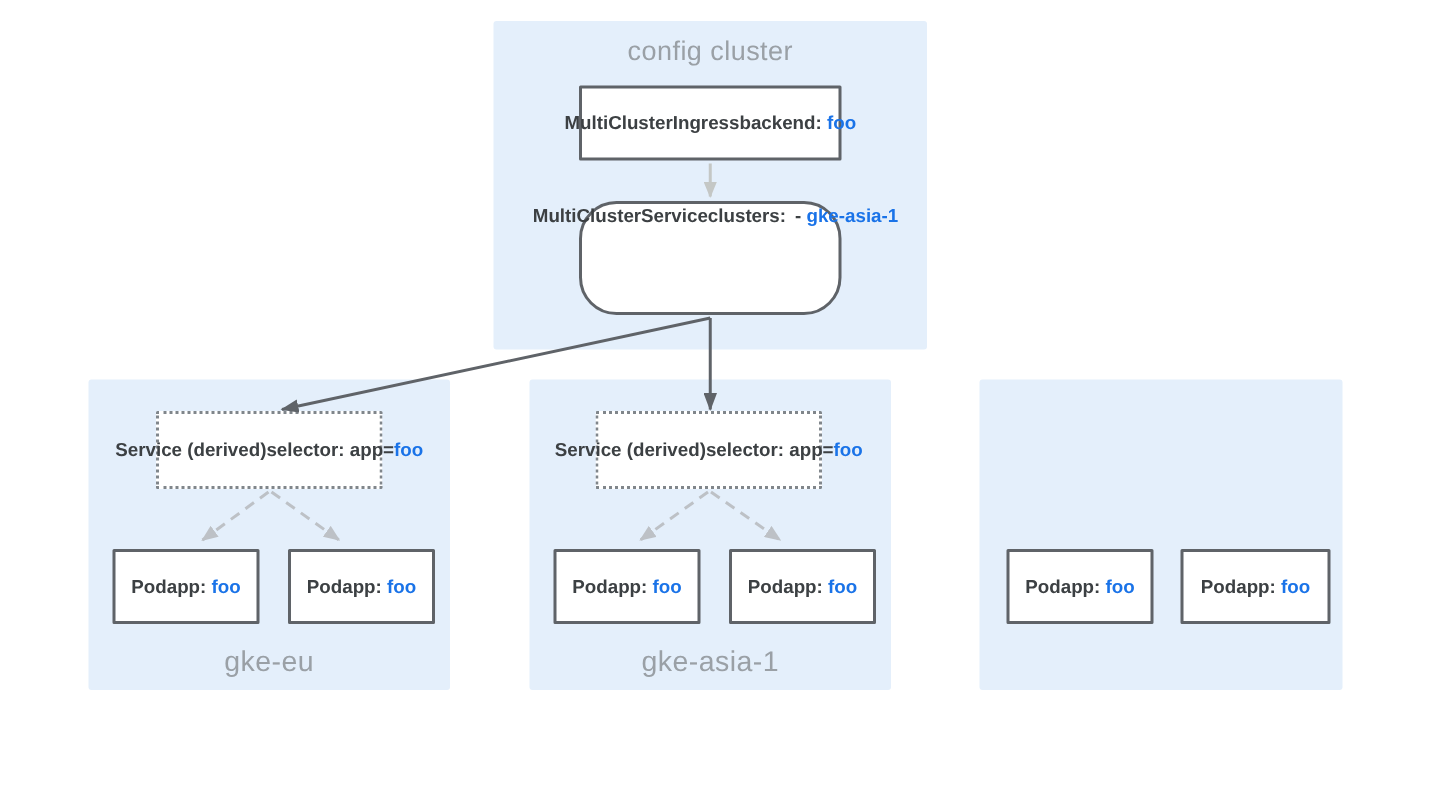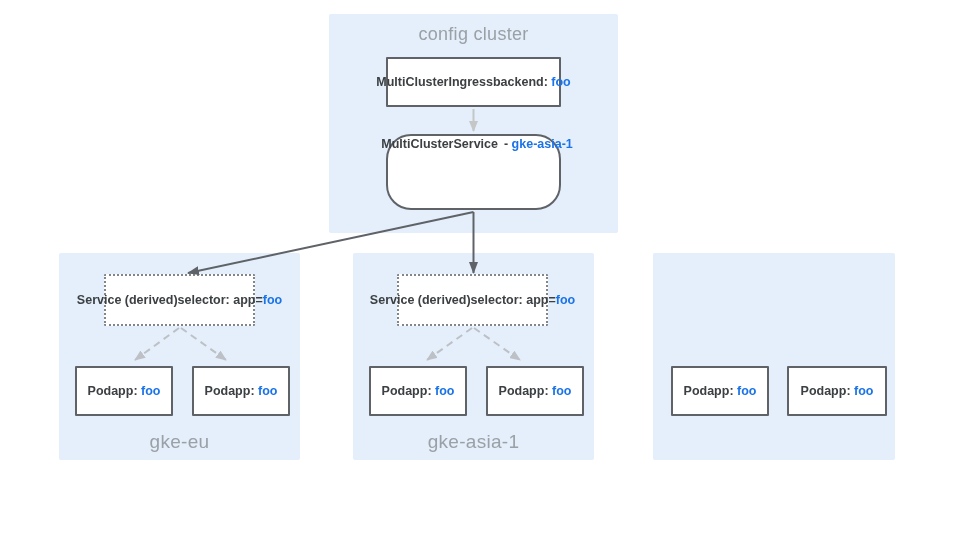--- a/index.html
+++ b/index.html
@@ -56,20 +56,21 @@
   <div class="panel" style="left:329px;top:14px;width:289px;height:219px;">
     <div class="panel-title top">config cluster</div>
 
     <div class="node centered" style="left:57px;top:43px;width:175px;height:50px;">
       <div class="ln">MultiClusterIngress</div>
       <div class="ln"><span>backend: </span><span class="blue">foo</span></div>
     </div>
 
     <div class="node mcs-body" style="left:57px;top:120px;width:175px;height:76px;border-radius:25px;">
       <div class="ln mcs-title">MultiClusterService</div>
+      <div class="ln">clusters:</div>
       <div class="ln mcs-item"><span>- </span><span class="blue">gke-asia-1</span></div>
     </div>
   </div>
 
   <div class="panel" style="left:59px;top:253px;width:241px;height:207px;">
     <div class="node dotted centered" style="left:45px;top:21px;width:151px;height:52px;">
       <div class="ln">Service (derived)</div>
       <div class="ln"><span>selector: app=</span><span class="blue">foo</span></div>
     </div>
     <div class="node centered" style="left:16px;top:113px;width:98px;height:50px;">

